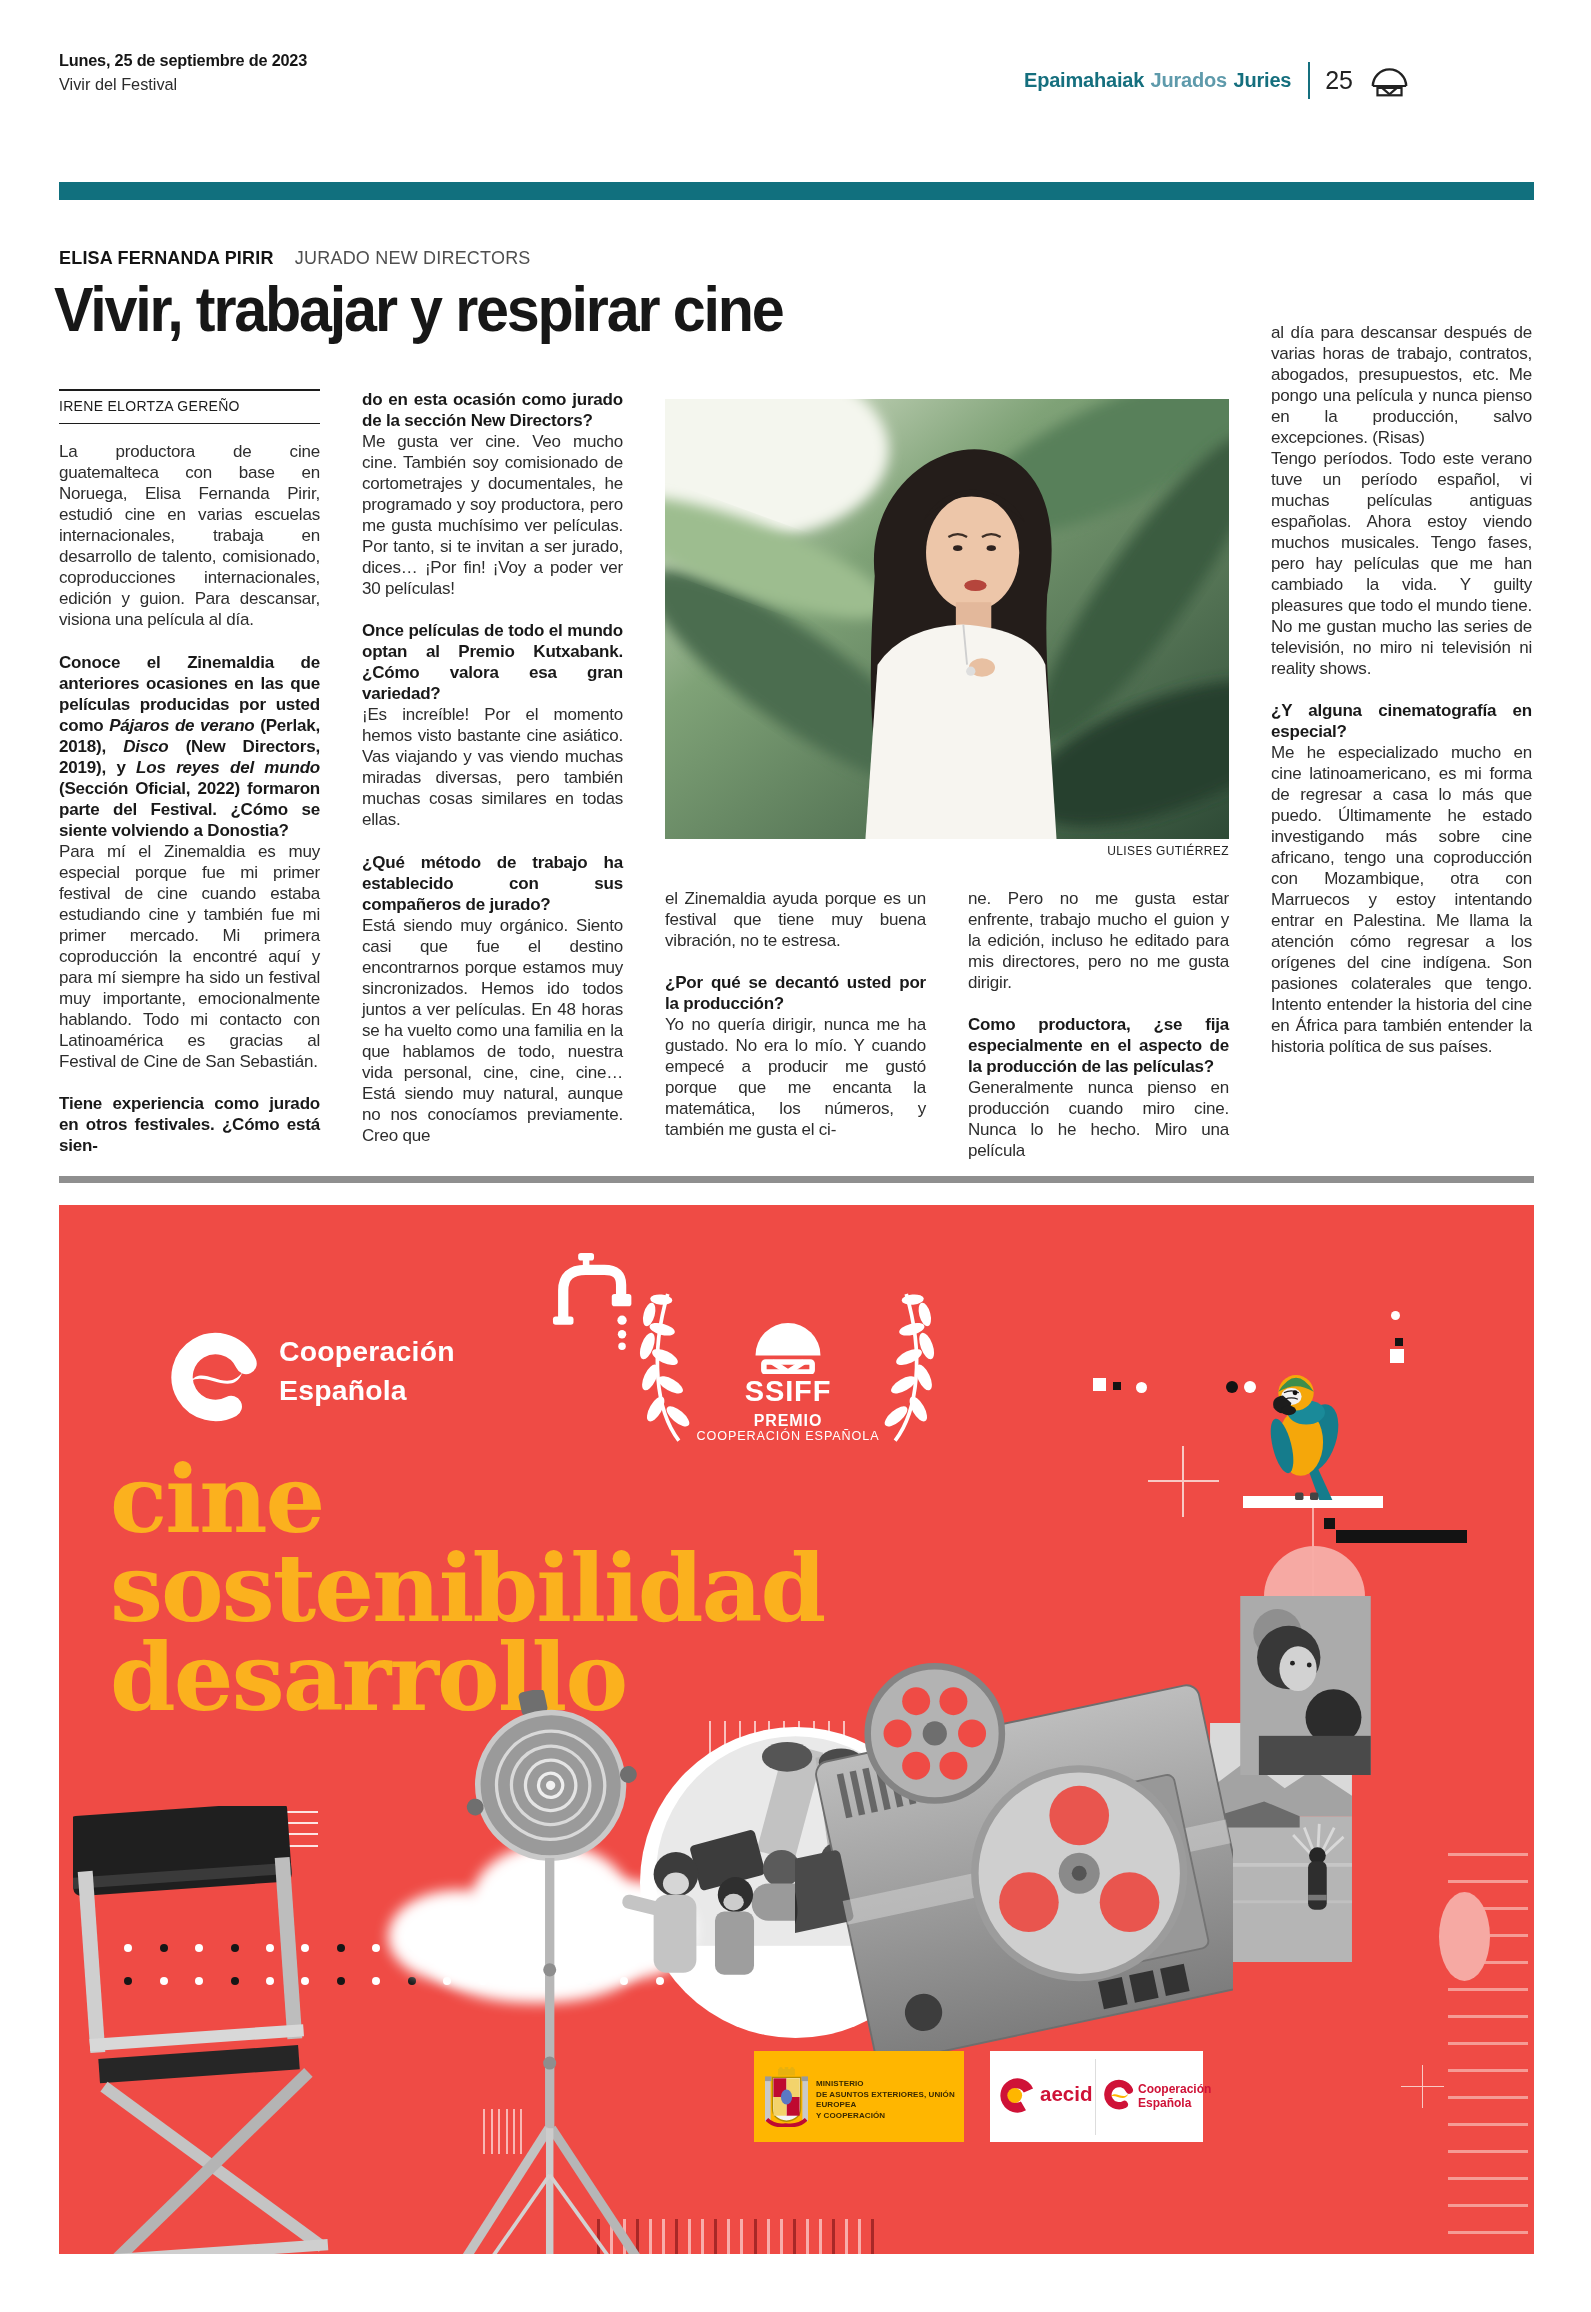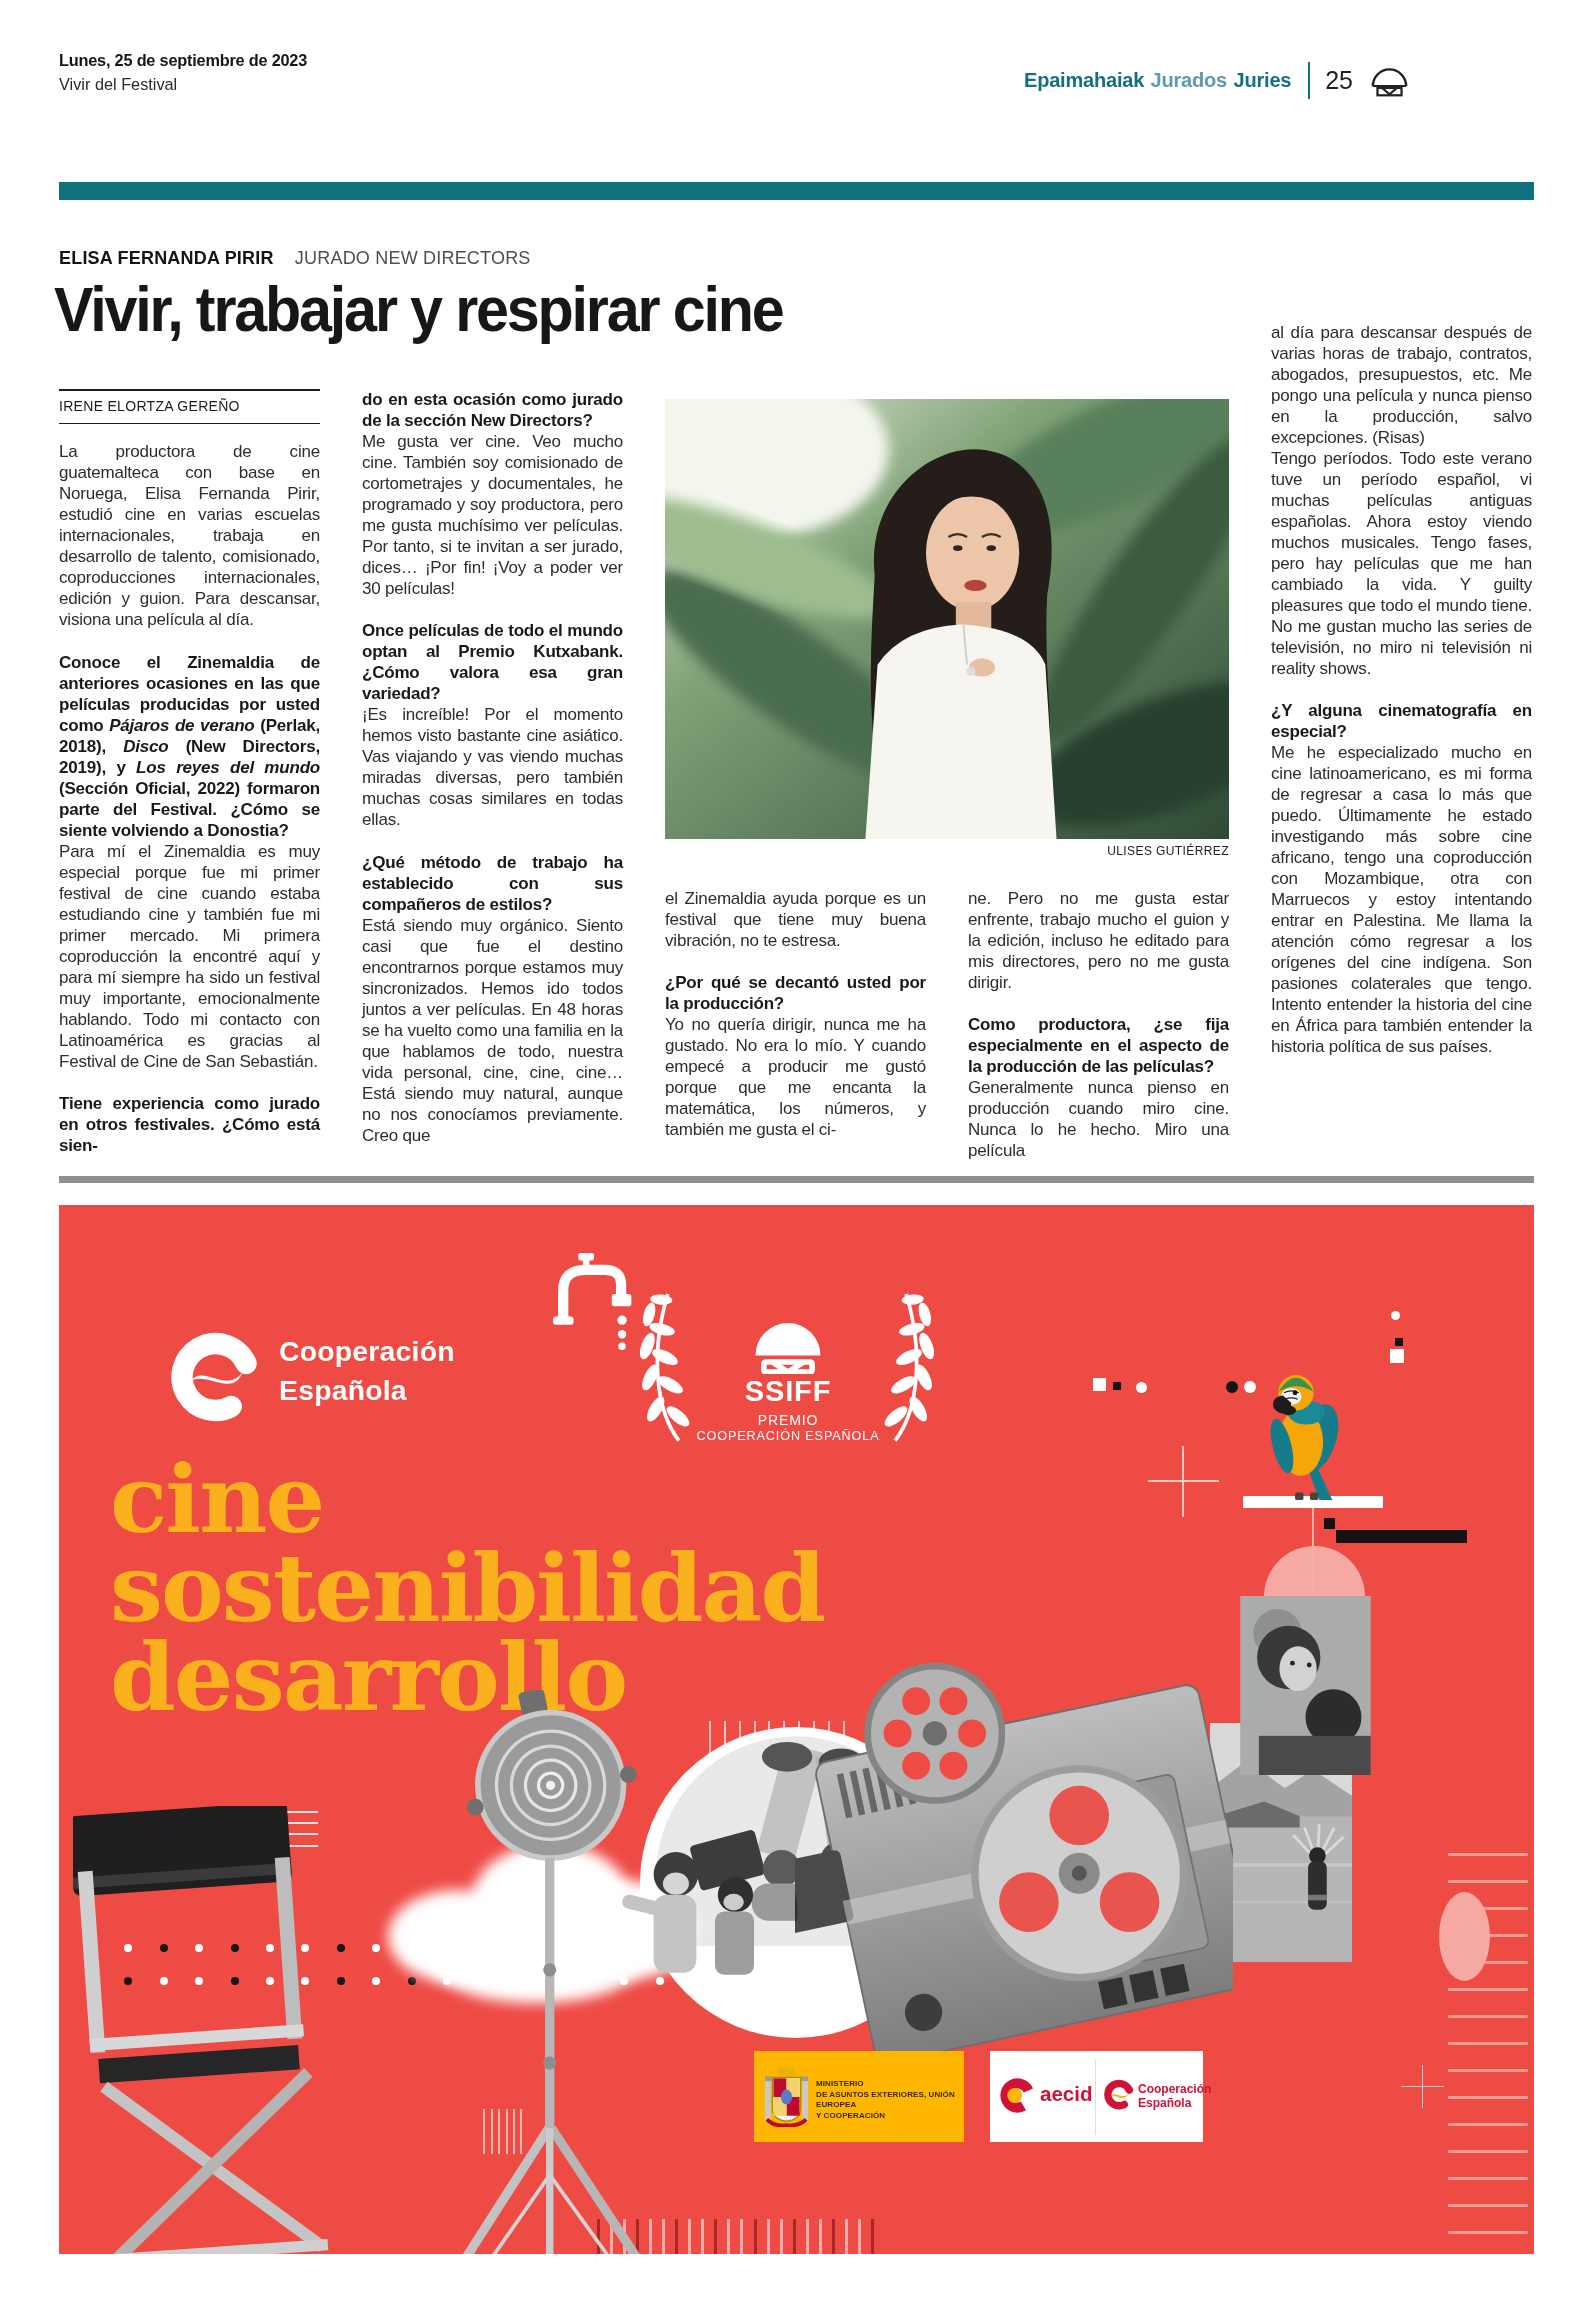--- a/index.html
+++ b/index.html
@@ -44,21 +44,21 @@
   .caption{left:949px;top:844px;width:280px;text-align:right;font-size:12px;color:#222;letter-spacing:0.4px;}
 
   .graybar{left:59px;top:1176px;width:1475px;height:6.5px;background:#8F8F8F;}
 
   
   #ad{position:absolute;left:59px;top:1205px;width:1475px;height:1049px;background:#EF4B45;overflow:hidden;}
   #ad .z2{z-index:2;} #ad .z3{z-index:3;}
   .brand-text{left:220px;top:127px;color:#fff;font-size:28.4px;line-height:39px;font-weight:bold;letter-spacing:0.2px;z-index:3;}
   .award-festival{left:643px;top:170px;width:172px;text-align:center;color:#fff;
                   font-size:29px;font-weight:bold;letter-spacing:0.9px;z-index:3;}
-  .award-l1{left:608px;top:207px;width:242px;text-align:center;color:#fff;font-size:14px;font-weight:normal;letter-spacing:0.9px;z-index:3;}
+  .award-l1{left:608px;top:207px;width:242px;text-align:center;color:#fff;font-size:16px;font-weight:bold;letter-spacing:0.9px;z-index:3;}
   .award-l2{left:580px;top:224px;width:298px;text-align:center;color:#fff;font-size:12.6px;font-weight:normal;letter-spacing:0.9px;z-index:3;}
   .slogan{left:51px;top:250px;font-family:"DejaVu Serif",serif;font-weight:bold;
           font-size:94px;line-height:89px;color:#FBB11E;letter-spacing:-1.9px;z-index:1;}
   .cloud i{position:absolute;background:#fff;border-radius:50%;filter:blur(6.5px);display:block;}
   .cross{z-index:2;}
   .cross .h,.cross .v{position:absolute;background:#F8C9C4;}
   .shelf{left:1184px;top:291px;width:140px;height:12px;background:#fff;z-index:2;}
   .pale-line{left:1253px;top:303px;width:1.9px;height:171px;background:#F8ACA6;z-index:1;}
   .blk-bar{left:1277px;top:325px;width:131px;height:13px;background:#131313;z-index:2;}
   .blk-sq{background:#131313;z-index:2;}
@@ -115,21 +115,21 @@
           <p class="q gap"><span>Conoce el Zinemaldia de anteriores ocasiones en las que películas producidas por usted como </span><span class="it">Pájaros de verano</span><span> (Perlak, 2018), </span><span class="it">Disco</span><span> (New Directors, 2019), y </span><span class="it">Los reyes del mundo</span><span> (Sección Oficial, 2022) formaron parte del Festival. ¿Cómo se siente volviendo a Donostia?</span></p>
           <p class="a"><span>Para mí el Zinemaldia es muy especial porque fue mi primer festival de cine cuando estaba estudiando cine y también fue mi primer mercado. Mi primera coproducción la encontré aquí y para mí siempre ha sido un festival muy importante, emocionalmente hablando. Todo mi contacto con Latinoamérica es gracias al Festival de Cine de San Sebastián.</span></p>
           <p class="q gap"><span>Tiene experiencia como jurado en otros festivales. ¿Cómo está sien-</span></p>
         </div>
     </div>
     <div class="col pt-a">
         <p class="q"><span>do en esta ocasión como jurado de la sección New Directors?</span></p>
         <p class="a"><span>Me gusta ver cine. Veo mucho cine. También soy comisionado de cortometrajes y documentales, he programado y soy productora, pero me gusta muchísimo ver películas. Por tanto, si te invitan a ser jurado, dices… ¡Por fin! ¡Voy a poder ver 30 películas!</span></p>
         <p class="q gap"><span>Once películas de todo el mundo optan al Premio Kutxabank. ¿Cómo valora esa gran variedad?</span></p>
         <p class="a"><span>¡Es increíble! Por el momento hemos visto bastante cine asiático. Vas viajando y vas viendo muchas miradas diversas, pero también muchas cosas similares en todas ellas.</span></p>
-        <p class="q gap"><span>¿Qué método de trabajo ha establecido con sus compañeros de estilos?</span></p>
+        <p class="q gap"><span>¿Qué método de trabajo ha establecido con sus compañeros de jurado?</span></p>
         <p class="a"><span>Está siendo muy orgánico. Siento casi que fue el destino encontrarnos porque estamos muy sincronizados. Hemos ido todos juntos a ver películas. En 48 horas se ha vuelto como una familia en la que hablamos de todo, nuestra vida personal, cine, cine, cine… Está siendo muy natural, aunque no nos conocíamos previamente. Creo que</span></p>
       </div>
     <div class="col pt-b">
         <p class="a"><span>el Zinemaldia ayuda porque es un festival que tiene muy buena vibración, no te estresa.</span></p>
         <p class="q gap"><span>¿Por qué se decantó usted por la producción?</span></p>
         <p class="a"><span>Yo no quería dirigir, nunca me ha gustado. No era lo mío. Y cuando empecé a producir me gustó porque que me encanta la matemática, los números, y también me gusta el ci-</span></p>
       </div>
     <div class="col pt-b">
         <p class="a"><span>ne. Pero no me gusta estar enfrente, trabajo mucho el guion y la edición, incluso he editado para mis directores, pero no me gusta dirigir.</span></p>
         <p class="q gap"><span>Como productora, ¿se fija especialmente en el aspecto de la producción de las películas?</span></p>

